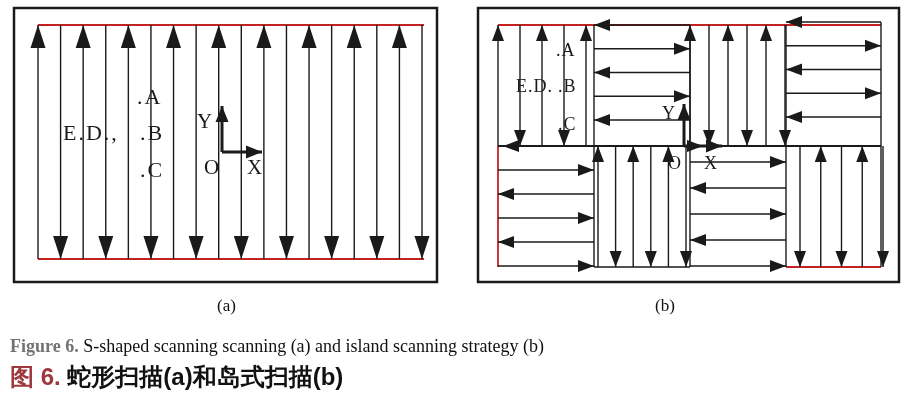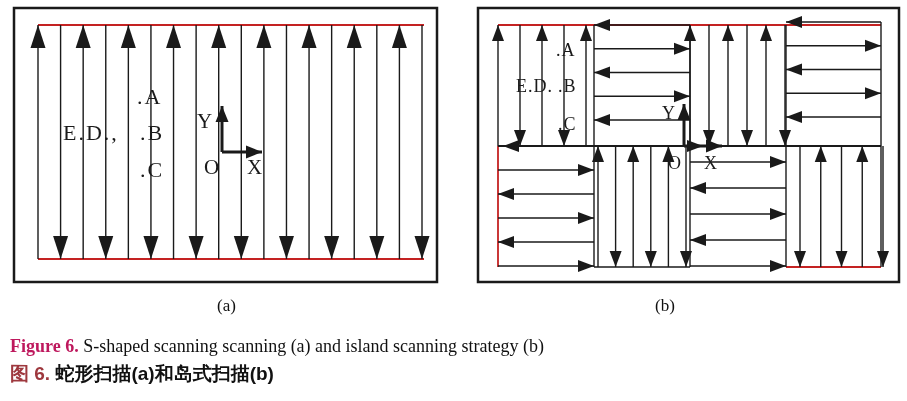--- a/index.html
+++ b/index.html
@@ -6,21 +6,21 @@
   body{width:907px;height:401px;position:relative;font-family:"Liberation Serif","DejaVu Serif",serif;}
   .panel{position:absolute;top:0;height:300px;}
   #panel-a{left:0;width:453px;}
   #panel-b{left:453px;width:454px;}
   .panel svg{width:100%;height:100%;display:block;}
   .sublabel{position:absolute;top:296px;font-size:17px;color:#111;text-align:center;}
   #sublabel-a{left:0;width:453px;}
   #sublabel-b{left:453px;width:424px;}
   .cap{position:absolute;left:10px;margin:0;color:#111;white-space:nowrap;}
   #cap-en{top:336px;font-size:18px;}
-  #cap-zh{top:361px;font-size:19px;font-weight:bold;font-family:"Liberation Sans","DejaVu Sans",sans-serif;}
+  #cap-zh{top:361px;font-size:24px;font-weight:bold;font-family:"Liberation Sans","DejaVu Sans",sans-serif;}
   .cap .prefix{font-weight:bold;}
 </style>
 </head>
 <body>
 
 <div class="panel" id="panel-a">
   <svg viewBox="0 0 453 300">
       <rect x="14" y="8" width="423" height="274" fill="none" stroke="#1a1a1a" stroke-width="2.5"></rect>
       <g>
         <line x1="38" y1="25" x2="424" y2="25" stroke="#c42222" stroke-width="1.8"></line>
@@ -200,14 +200,14 @@
         <text x="662" y="119" fill="#1a1a1a" font-size="18" font-family="&quot;Liberation Serif&quot;,&quot;DejaVu Serif&quot;,serif">Y</text>
         <text x="668" y="169" fill="#1a1a1a" font-size="18" font-family="&quot;Liberation Serif&quot;,&quot;DejaVu Serif&quot;,serif">O</text>
         <text x="704" y="169" fill="#1a1a1a" font-size="18" font-family="&quot;Liberation Serif&quot;,&quot;DejaVu Serif&quot;,serif">X</text>
       </g>
     </svg>
 </div>
 
 <div class="sublabel" id="sublabel-a">(a)</div>
 <div class="sublabel" id="sublabel-b">(b)</div>
 
-<p class="cap" id="cap-en"><span class="prefix" style="color: #be185d;">Figure 6.</span><span> S-shaped scanning scanning (a) and island scanning strategy (b)</span></p>
+<p class="cap" id="cap-en"><span class="prefix" style="color: #737373;">Figure 6.</span><span> S-shaped scanning scanning (a) and island scanning strategy (b)</span></p>
 <p class="cap" id="cap-zh"><span class="prefix" style="color: rgb(158, 56, 62);">图 6.</span><span> 蛇形扫描(a)和岛式扫描(b)</span></p>
 
 </body></html>

